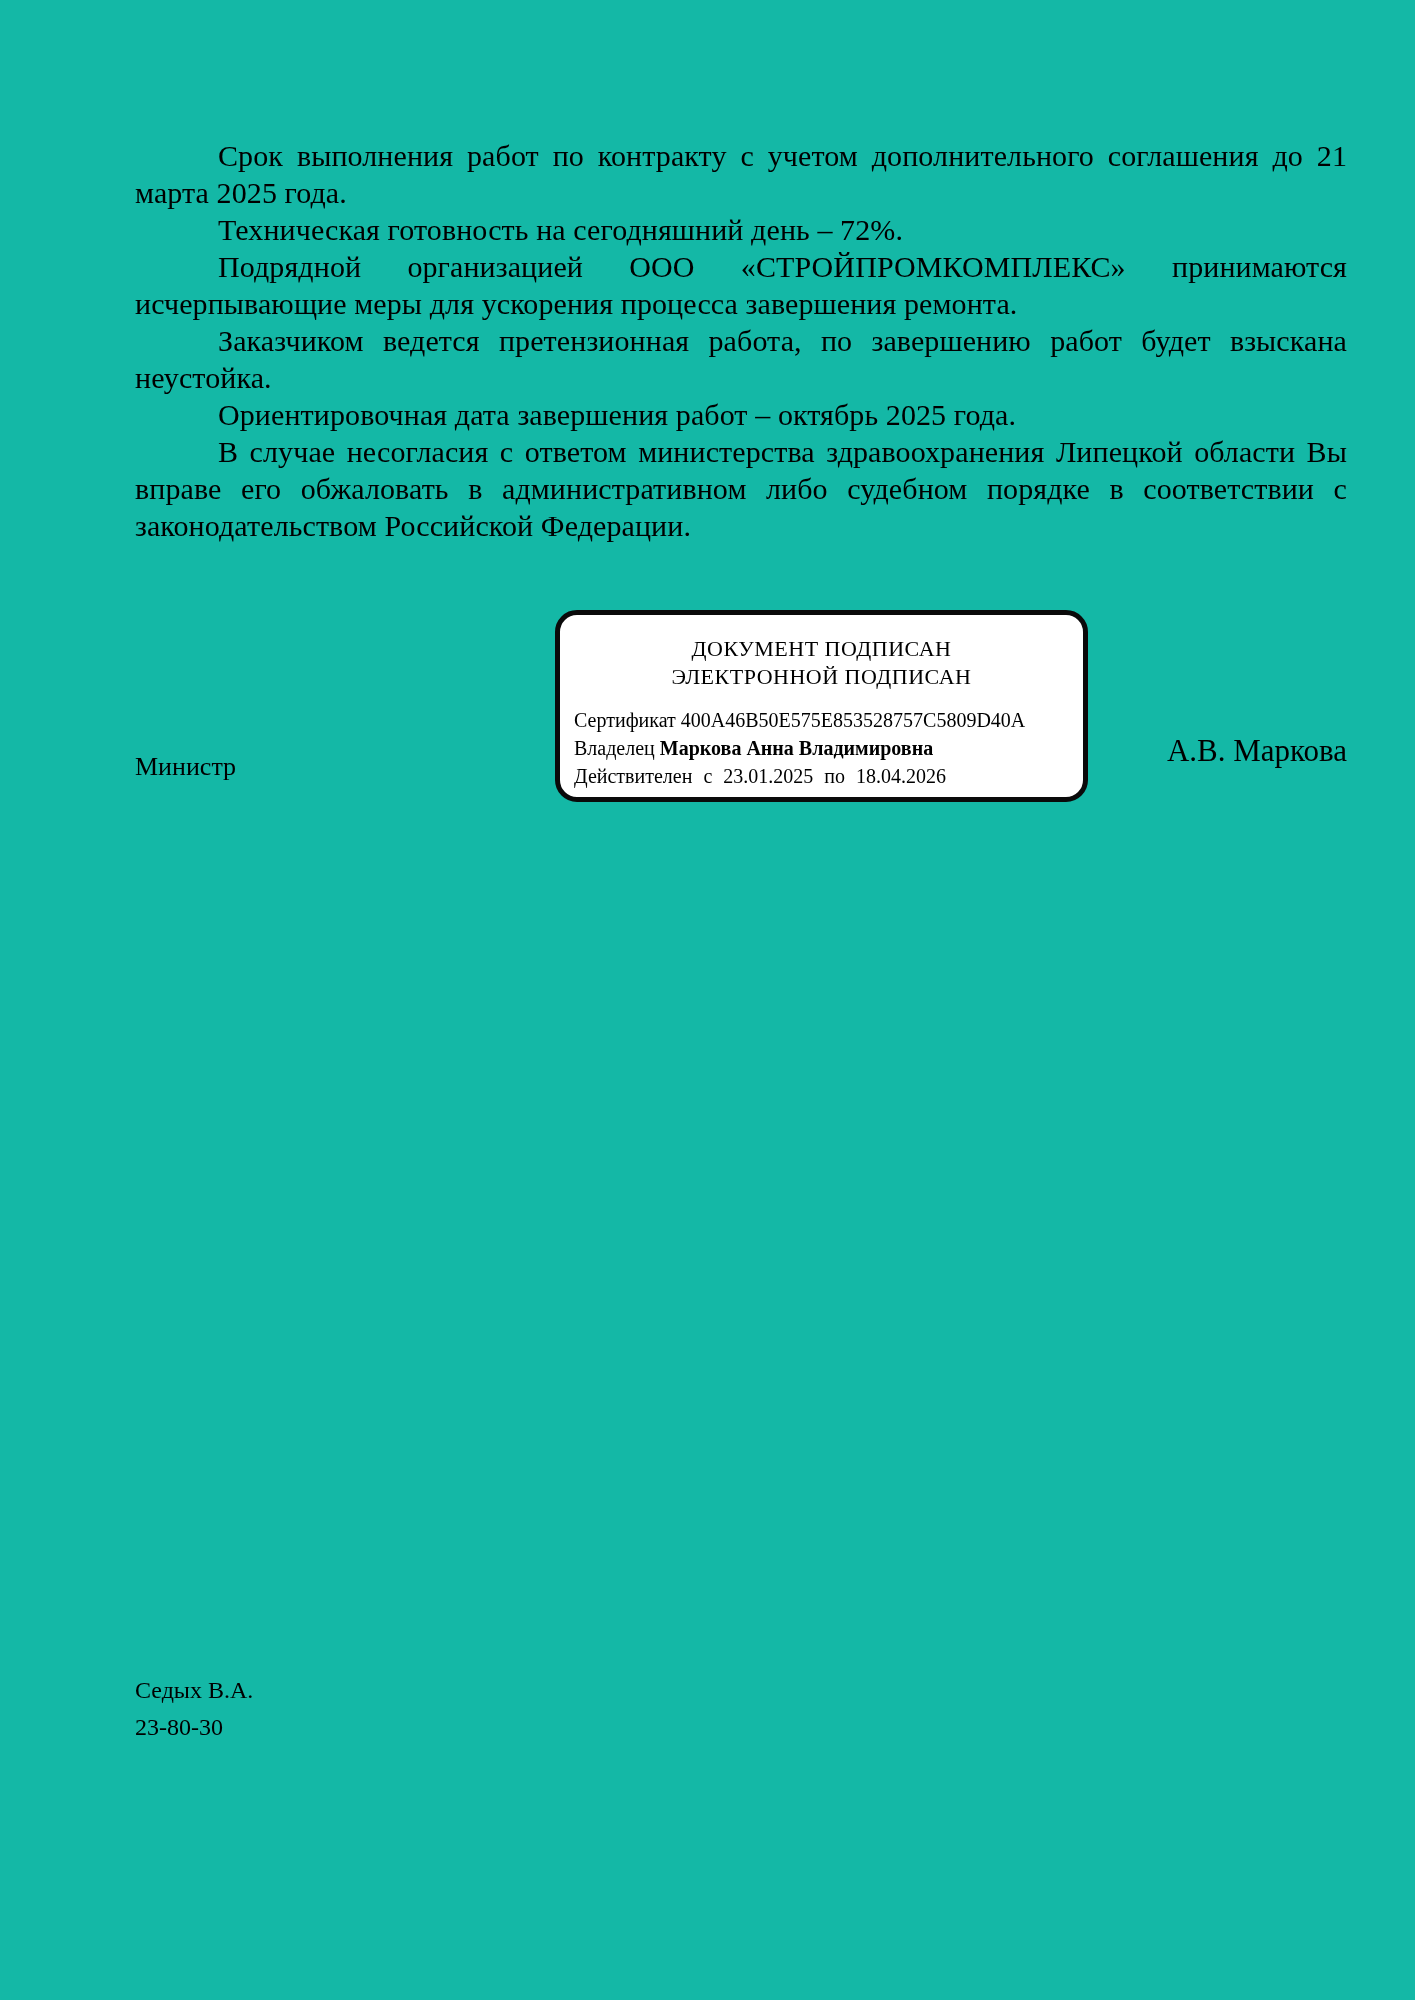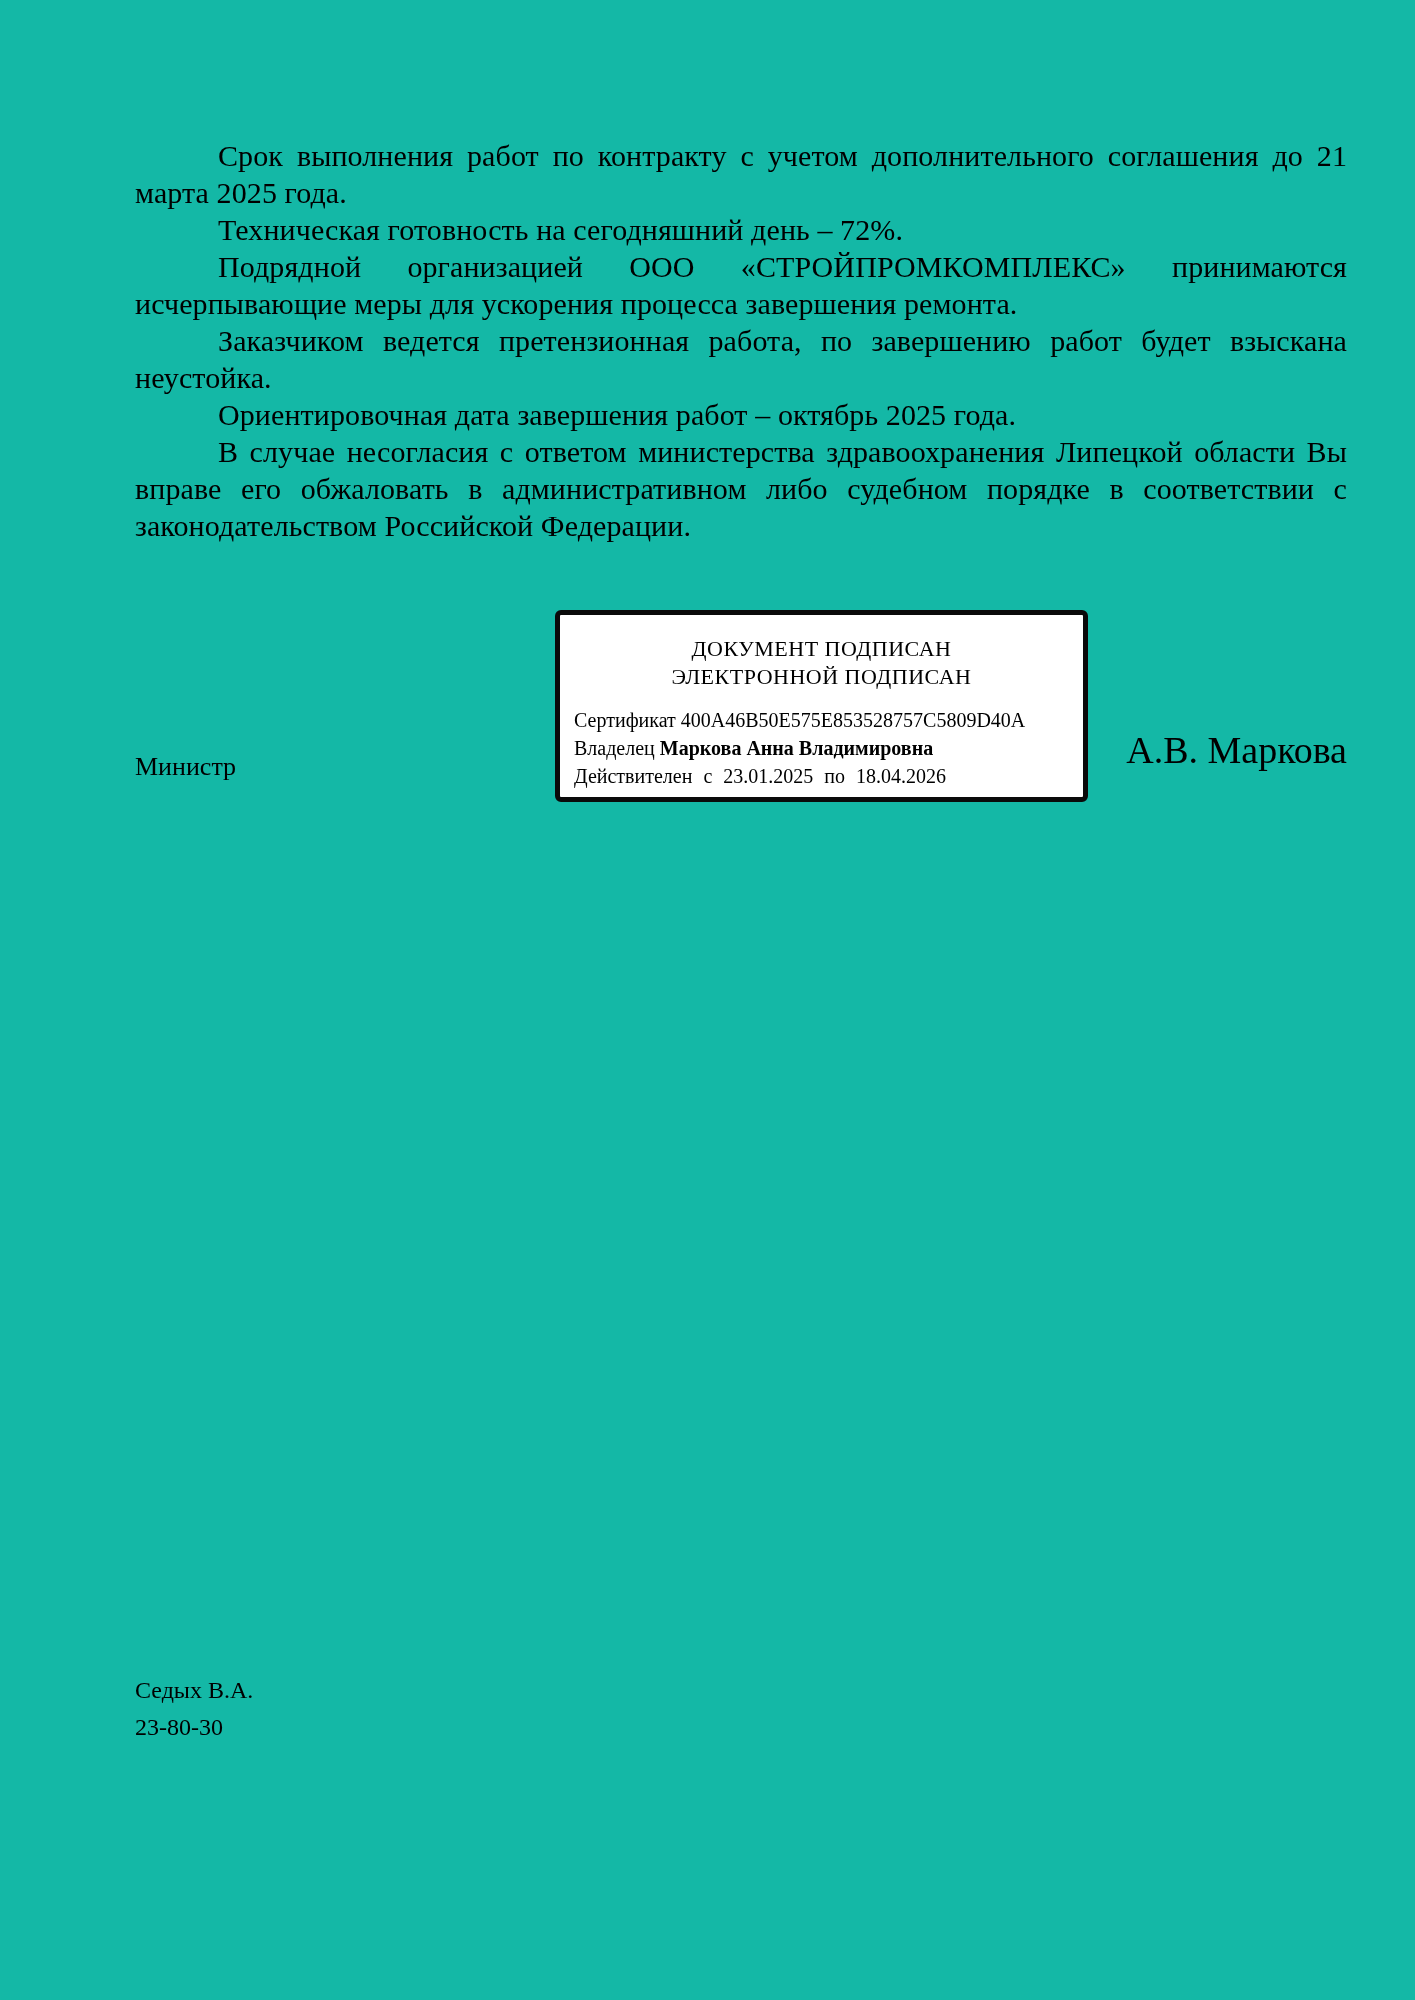--- a/index.html
+++ b/index.html
@@ -39,33 +39,33 @@
     left: 0;
     top: 138px;
     font-size: 26px;
     line-height: 37px;
     white-space: nowrap;
   }
   .signer-name {
     position: absolute;
     right: 0;
     top: 122px;
-    font-size: 38px;
+    font-size: 31px;
     line-height: 37px;
     white-space: nowrap;
     text-align: left;
   }
   .stamp {
     position: absolute;
     left: 420px;
     top: 0;
     width: 533px;
     height: 192px;
     border: 5px solid #0a0a0a;
-    border-radius: 6px;
+    border-radius: 22px;
     box-sizing: border-box;
     background: #ffffff;
   }
   .stamp-title {
     margin-top: 20px;
     text-align: center;
     font-size: 22px;
     line-height: 28px;
     letter-spacing: 0.5px;
   }

